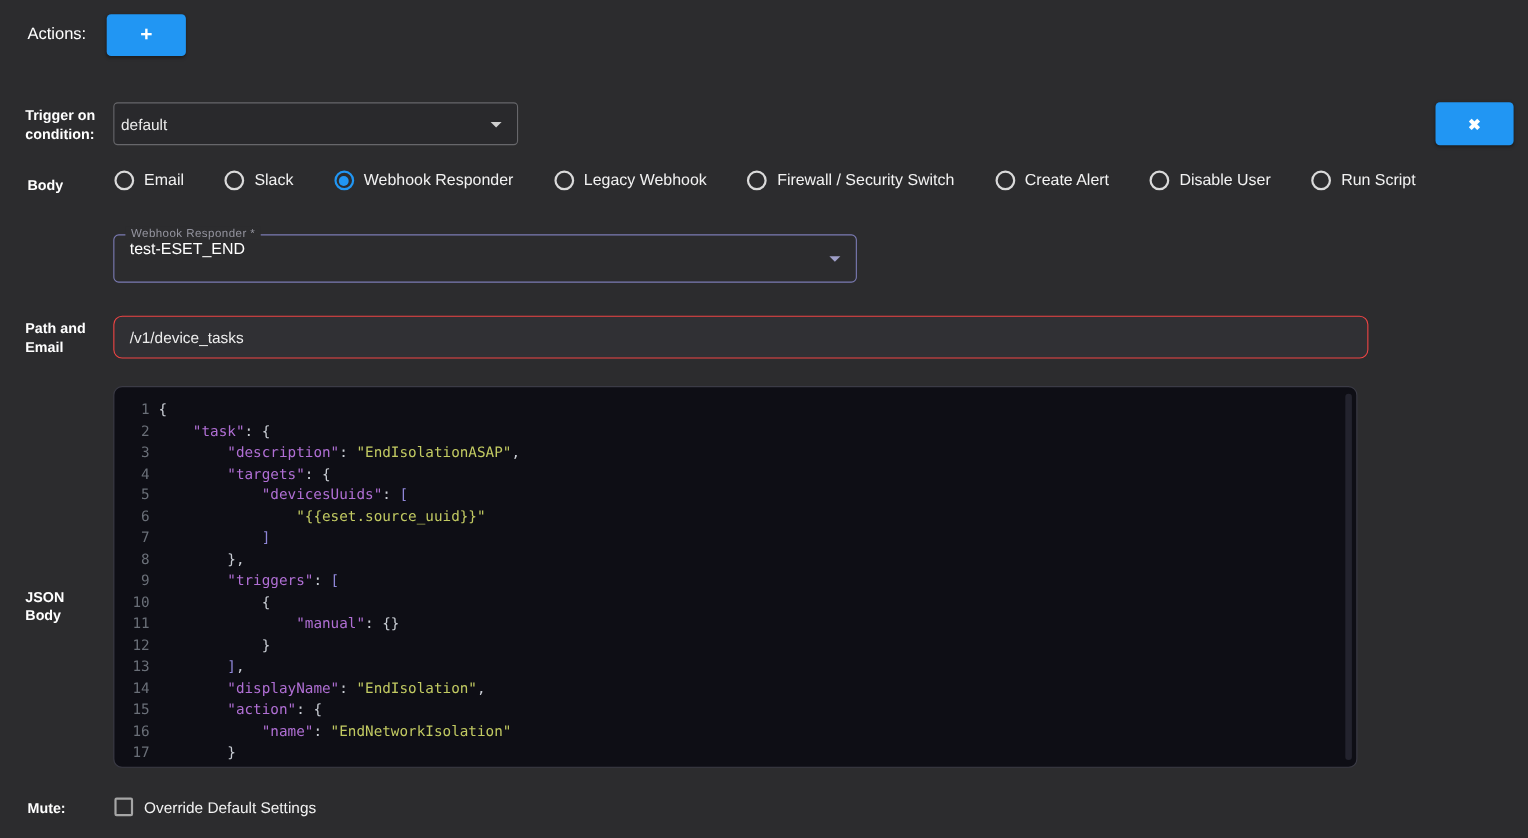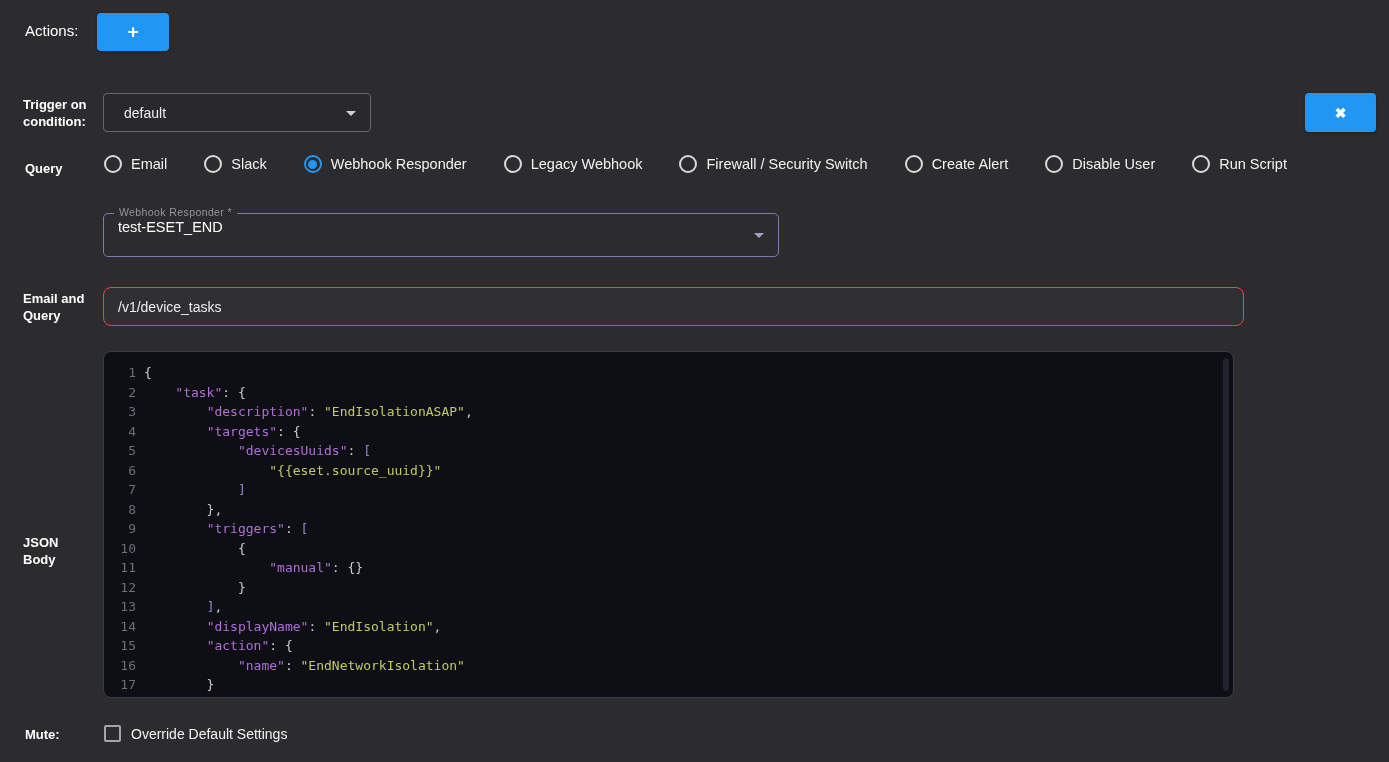--- a/index.html
+++ b/index.html
@@ -16,21 +16,21 @@
   .screen{position:relative;width:1389px;height:762px;background:var(--page-bg);overflow:hidden;}
   .abs{position:absolute;}
   .field-label{color:#ffffff;font-size:13px;font-weight:bold;line-height:17px;width:70px;}
   .btn-blue{background:var(--accent);border:none;border-radius:4px;color:#ffffff;display:flex;align-items:center;justify-content:center;cursor:pointer;box-shadow:0 1px 3px rgba(0,0,0,0.35);}
   .add-btn{left:97px;top:13px;width:72px;height:38px;font-size:19px;font-weight:bold;}
   .close-btn{left:1305px;top:93px;width:71px;height:39px;font-size:14px;font-weight:bold;}
 
   .actions-label{left:25px;top:22px;color:#ffffff;font-size:15px;}
 
   .trigger-label{left:23px;top:96px;}
-  .select-box{left:103px;top:93px;width:268px;height:39px;background:#29292c;border:1px solid #67676b;border-radius:4px;display:flex;align-items:center;padding:0 32px 0 20px;color:#ececec;font-size:14px;cursor:pointer;}
+  .select-box{left:103px;top:93px;width:368px;height:39px;background:#29292c;border:1px solid #67676b;border-radius:4px;display:flex;align-items:center;padding:0 32px 0 6px;color:#ececec;font-size:14px;cursor:pointer;}
   .caret{position:absolute;right:14px;top:50%;margin-top:-2px;width:0;height:0;border-left:5px solid transparent;border-right:5px solid transparent;border-top:5px solid #cfcfcf;}
 
   .type-label{left:25px;top:160px;}
   .type-row{left:104px;top:155px;display:flex;align-items:flex-start;gap:37px;height:26px;}
   .radio-item{display:flex;align-items:center;cursor:pointer;}
   .radio-circle{width:18px;height:18px;border:2px solid #dadada;border-radius:50%;display:flex;align-items:center;justify-content:center;flex:none;}
   .radio-item.selected .radio-circle{border-color:var(--accent);}
   .radio-dot{width:9px;height:9px;border-radius:50%;background:transparent;}
   .radio-item.selected .radio-dot{background:var(--accent);}
   .radio-label{color:#f2f2f2;font-size:14.5px;margin-left:9px;white-space:nowrap;}
@@ -68,21 +68,21 @@
 
   <div class="abs field-label trigger-label">Trigger on condition:</div>
   <div class="abs select-box">
     <span>default</span>
     <span class="caret"></span>
   </div>
   <button class="abs btn-blue close-btn">
     <span>✖</span>
   </button>
 
-  <div class="abs field-label type-label">Query</div>
+  <div class="abs field-label type-label">Body</div>
   <div class="abs type-row">
       <div class="radio-item">
         <span class="radio-circle">
           <span class="radio-dot"></span>
         </span>
         <span class="radio-label">Email</span>
       </div>
       <div class="radio-item">
         <span class="radio-circle">
           <span class="radio-dot"></span>
@@ -126,21 +126,21 @@
         <span class="radio-label">Run Script</span>
       </div>
     </div>
 
   <div class="abs webhook-select">
     <span class="float-label">Webhook Responder *</span>
     <span>test-ESET_END</span>
     <span class="caret"></span>
   </div>
 
-  <div class="abs field-label path-label">Email and Query</div>
+  <div class="abs field-label path-label">Path and Email</div>
   <div class="abs path-input">
     <span>/v1/device_tasks</span>
   </div>
 
   <div class="abs field-label json-label">JSON Body</div>
   <div class="abs editor">
     <div id="code-lines">
         <div class="code-line"><span class="line-num">1</span><span class="line-content"><span class="tok-p">{</span></span></div>
         <div class="code-line"><span class="line-num">2</span><span class="line-content"><span class="tok-p">    </span><span class="tok-k">"task"</span><span class="tok-p">: {</span></span></div>
         <div class="code-line"><span class="line-num">3</span><span class="line-content"><span class="tok-p">        </span><span class="tok-k">"description"</span><span class="tok-p">: </span><span class="tok-s">"EndIsolationASAP"</span><span class="tok-p">,</span></span></div>

